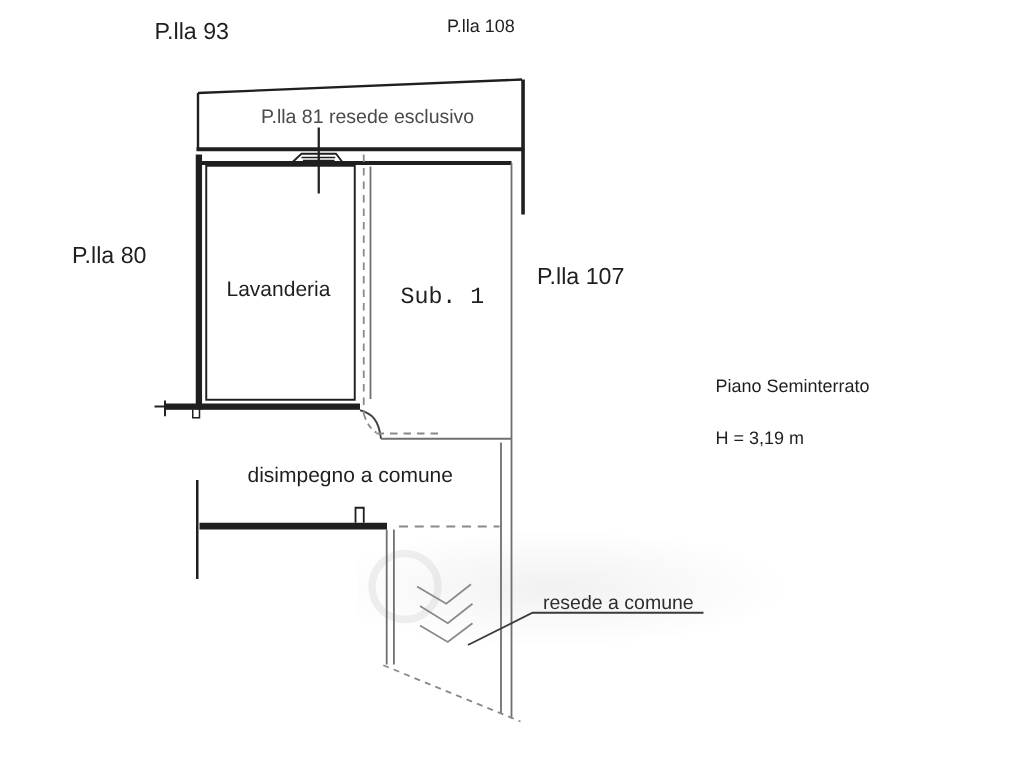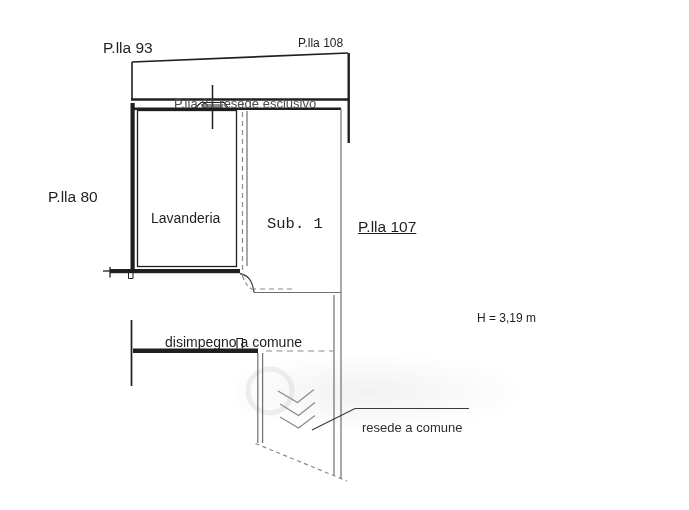--- a/index.html
+++ b/index.html
@@ -4,21 +4,21 @@
 <style>
   html,body{margin:0;padding:0;background:#ffffff;}
   #stage{
     position:relative;
     width:689px;height:510px;
     background:#ffffff;
     overflow:hidden;
     font-family:"Liberation Sans", sans-serif;
     color:#1f1f1f;
   }
-  .lbl{position:absolute;white-space:nowrap;line-height:1.1;margin-top:26px;}
+  .lbl{position:absolute;white-space:nowrap;line-height:1.1;}
   .lbl-lg{font-size:15.5px;}
   .lbl-xl{font-size:12px;}
   .lbl-sm{font-size:14px;}
   .lbl-xs{font-size:13px;color:#4a4a4a;}
   #plan-svg{position:absolute;left:0;top:0;}
   .wm-wash{
     position:absolute;left:238px;top:352px;width:290px;height:80px;
     background:radial-gradient(ellipse at 45% 50%, rgba(120,120,120,0.10), rgba(120,120,120,0.0) 70%);
     pointer-events:none;
   }
@@ -105,22 +105,23 @@
   <div class="lbl lbl-xl" style="left:298px;top:11px;">P.lla 108</div>
 
   <div class="lbl lbl-xs" style="left:174px;top:71px;">P.lla 81 resede esclusivo</div>
 
   <div class="lbl lbl-lg" style="left:48px;top:162px;">P.lla 80</div>
 
   <div class="lbl lbl-sm" style="left:151px;top:185px;">Lavanderia</div>
 
   <div class="lbl lbl-lg" style="left:267px;top:190px;font-family:Liberation Mono, monospace;">Sub. 1</div>
 
-  <div class="lbl lbl-lg" style="left:358px;top:192px;text-decoration:underline;">P.lla 107</div>
+  <div class="lbl lbl-lg" style="left:358px;top:176px;">P.lla 107</div>
 
+  <div class="lbl lbl-xl" style="left:477px;top:251px;">Piano Seminterrato</div>
 
   <div class="lbl lbl-xl" style="left:477px;top:286px;">H = 3,19 m</div>
 
   <div class="lbl lbl-sm" style="left:165px;top:309px;">disimpegno a comune</div>
 
   <div class="lbl lbl-xs" style="left:362px;top:395px;color:#2e2e2e;">resede a comune</div>
 
 </div>
 
 </body></html>

